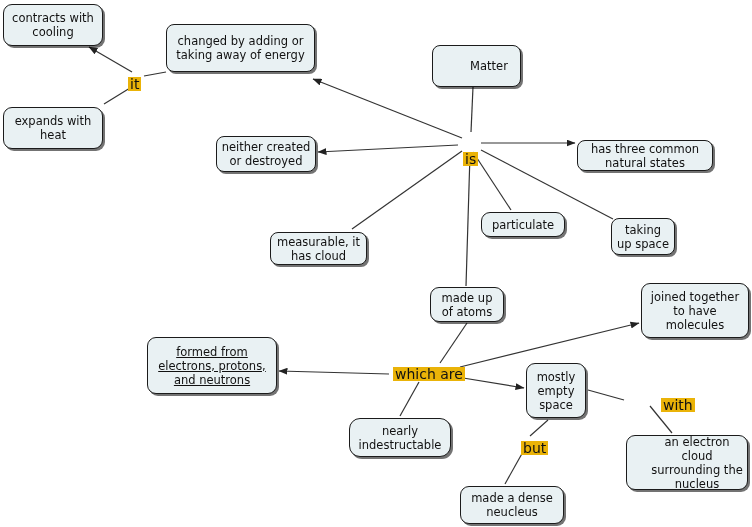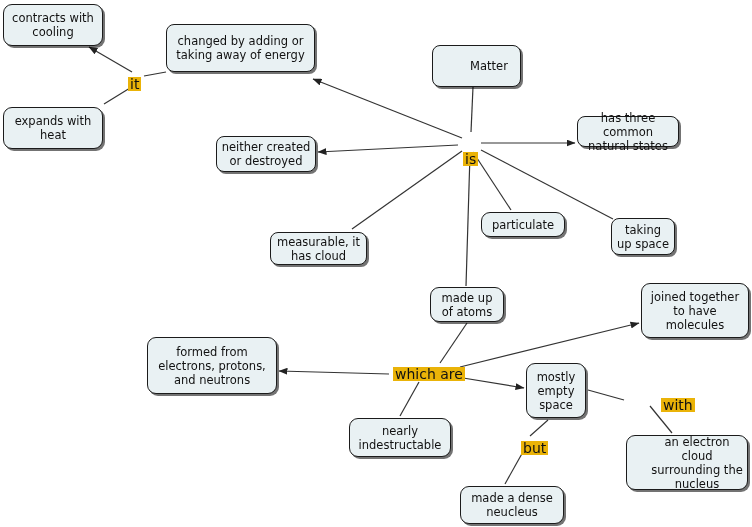--- a/index.html
+++ b/index.html
@@ -105,48 +105,48 @@
       </div>
       <div class="node sharp" style="left: 166px; top: 24px; width: 149px; height: 48px;">
         <span>changed by adding or taking away of energy</span>
       </div>
       <div class="node sharp" style="left: 432px; top: 45px; width: 89px; height: 42px; padding-left: 29px;">
         <span>Matter</span>
       </div>
       <div class="node rounded" style="left: 3px; top: 107px; width: 100px; height: 42px; justify-content: center;">
         <span>expands with heat</span>
       </div>
-      <div class="node sharp" style="left: 577px; top: 116px; width: 102px; height: 31px;">
+      <div class="node sharp" style="left: 577px; top: 140px; width: 136px; height: 31px;">
         <span>has three common natural states</span>
       </div>
       <div class="node sharp" style="left: 216px; top: 136px; width: 100px; height: 36px;">
         <span>neither created or destroyed</span>
       </div>
       <div class="node rounded" style="left: 481px; top: 212px; width: 84px; height: 25px;">
         <span>particulate</span>
       </div>
       <div class="node sharp" style="left: 611px; top: 218px; width: 64px; height: 37px;">
         <span>taking up space</span>
       </div>
       <div class="node sharp" style="left: 270px; top: 232px; width: 97px; height: 33px;">
         <span>measurable, it has cloud</span>
       </div>
       <div class="node rounded" style="left: 641px; top: 283px; width: 108px; height: 55px;">
         <span>joined together to have molecules</span>
       </div>
       <div class="node rounded" style="left: 430px; top: 287px; width: 74px; height: 35px;">
         <span>made up of atoms</span>
       </div>
-      <div class="node rounded" style="left: 147px; top: 337px; width: 130px; height: 57px;">
+      <div class="node rounded" style="left: 147px; top: 337px; width: 130px; height: 57px; text-decoration: underline;">
         <span>formed from electrons, protons, and neutrons</span>
       </div>
       <div class="node rounded" style="left: 526px; top: 363px; width: 60px; height: 55px;">
         <span>mostly empty space</span>
       </div>
-      <div class="node rounded" style="left: 349px; top: 418px; width: 102px; height: 39px;">
+      <div class="node rounded" style="left: 349px; top: 418px; width: 102px; height: 39px; border-radius: 11px;">
         <span>nearly indestructable</span>
       </div>
       <div class="node rounded" style="left: 626px; top: 435px; width: 122px; height: 55px; padding-left: 24px;">
         <span>an electron cloud surrounding the nucleus</span>
       </div>
       <div class="node rounded" style="left: 460px; top: 486px; width: 104px; height: 38px;">
         <span>made a dense neucleus</span>
       </div>
     </div>
   <div id="labels-layer">

